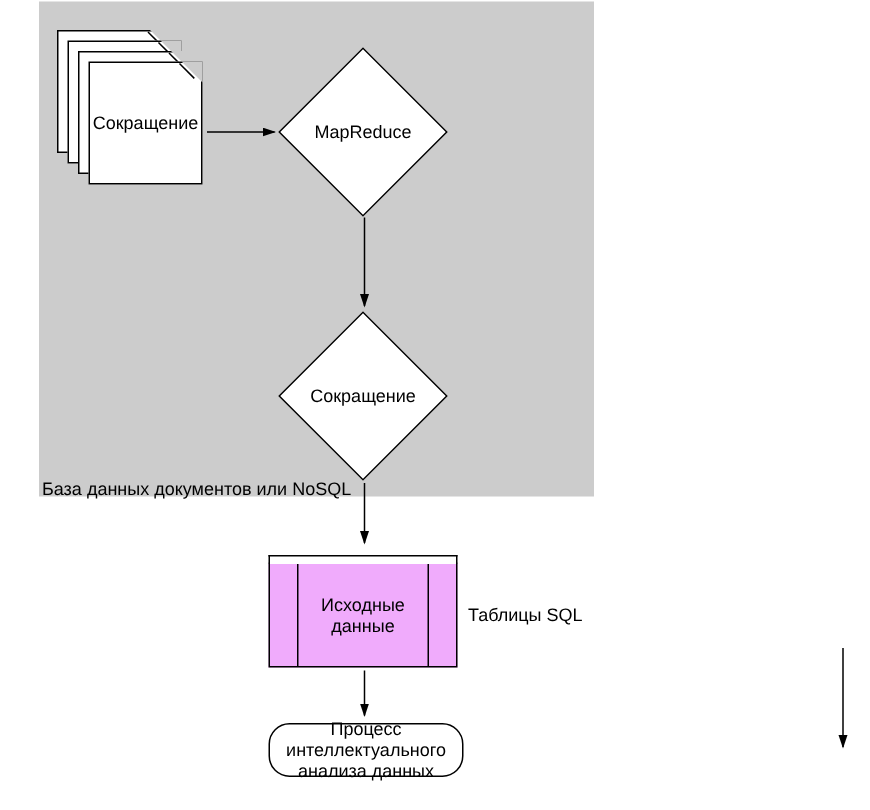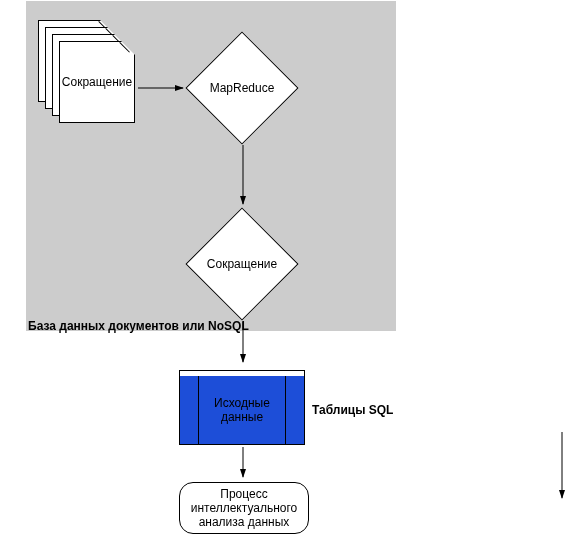--- a/index.html
+++ b/index.html
@@ -15,21 +15,21 @@
     color: #000;
   }
   .bg-zone {
     position: absolute;
     background: #ccc;
     left: 26px;
     top: 1px;
     width: 370px;
     height: 330px;
   }
-  .label { position: absolute; text-align: center; font-weight: bold; }
+  .label { position: absolute; text-align: center; }
   
   .doc-stack { position: absolute; left: 38px; top: 20px; width: 100px; height: 110px; }
   .page {
     position: absolute;
     width: 76px; height: 82px;
     background: #fff;
     border: 1px solid #000;
   }
   .page.p1 { left: 0px; top: 0px; }
   .page.p2 { left: 7px; top: 7px; }
@@ -61,21 +61,21 @@
   .diamond .inner {
     transform: rotate(-45deg);
     width: 100%; height: 100%;
     display: flex; align-items: center; justify-content: center;
     text-align: center;
   }
   
   .datashape {
     position: absolute;
     border: 1px solid #000;
-    background: #1d4ed8;
+    background: #f0abfc;
   }
   .datashape .topstrip {
     position: absolute; left: -1px; right: -1px; top: -6px; height: 6px;
     border: 1px solid #000; border-bottom: none; background: #fff;
   }
   .datashape .vline { position: absolute; top: 0; bottom: 0; width: 1px; background: #000; }
   .datashape .dtext { position: absolute; top: 0; bottom: 0; display: flex; align-items: center; justify-content: center; text-align: center; }
   
   .rounded {
     position: absolute;
@@ -123,21 +123,21 @@
 </div>
 
 <div class="datashape" style="left:179px; top:375px; width:126px; height:70px;">
   <div class="topstrip"></div>
   <div class="vline" style="left:18px;"></div>
   <div class="vline" style="right:18px;"></div>
   <div class="dtext" style="left:19px; right:19px;">Исходные данные</div>
 </div>
 <div class="label" style="left:312px; top:403px; text-align:center;">Таблицы SQL</div>
 
-<div class="rounded" style="left:179px; top:482px; width:130px; height:52px;">
+<div class="rounded" style="left:179px; top:482px; width:130px; height:36px;">
   <span>Процесс интеллектуального анализа данных</span>
 </div>
 
 <svg class="arrows">
   <defs>
     <marker id="ah" markerWidth="10" markerHeight="10" refX="8" refY="3" orient="auto">
       <path d="M0,0 L9,3 L0,6 Z" fill="#000"></path>
     </marker>
   </defs>
 

